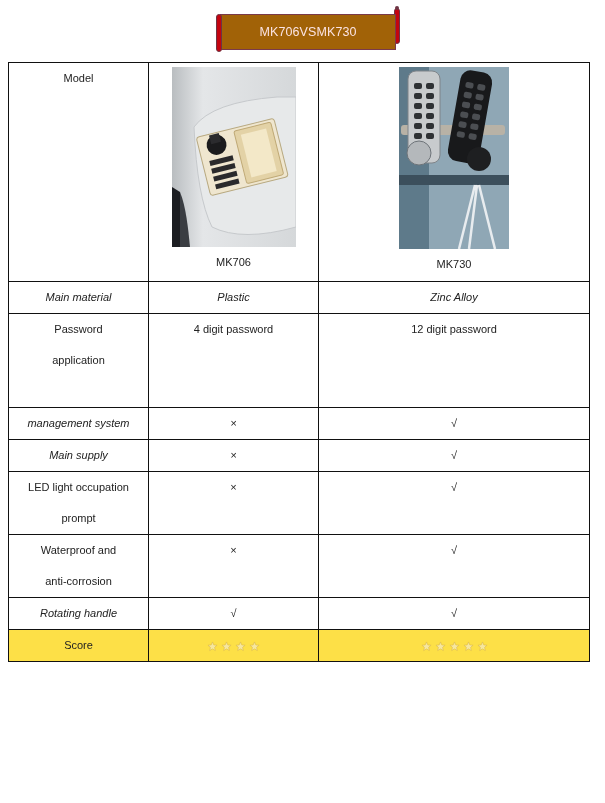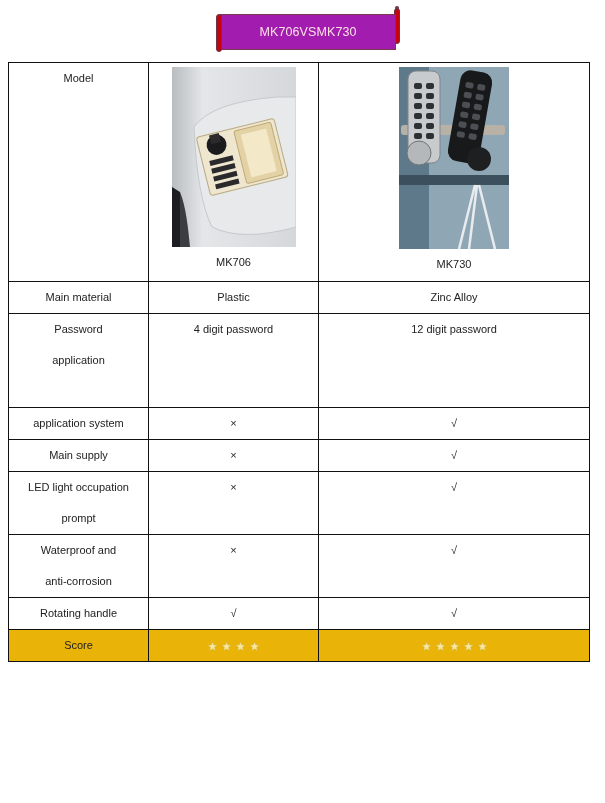--- a/index.html
+++ b/index.html
@@ -1,38 +1,38 @@
 <!DOCTYPE html>
 <html><head>
 <meta charset="utf-8">
 <style>
   html, body { margin:0; padding:0; background:#ffffff; }
   body { width:605px; height:803px; position:relative; overflow:hidden;
          font-family:"Liberation Sans", "DejaVu Sans", sans-serif; color:#222; }
   .banner { position:absolute; left:216px; top:8px; width:184px; height:42px; }
   .banner .body { position:absolute; left:4px; top:6px; width:176px; height:36px;
-      background:#a21caf; border:1px solid #7a3a4a; box-sizing:border-box;
+      background:#a16207; border:1px solid #7a3a4a; box-sizing:border-box;
       display:flex; align-items:center; justify-content:center;
       color:#fbe3e3; font-size:12.5px; letter-spacing:0.1px; }
   .banner .roll-l { position:absolute; left:0; top:6px; width:6px; height:38px;
       background:#c4040f; border:1px solid #6d3444; border-radius:3px; box-sizing:border-box; }
   .banner .roll-r { position:absolute; right:0; top:0; width:6px; height:36px;
       background:#c4040f; border:1px solid #6d3444; border-radius:3px; box-sizing:border-box; }
   .banner .roll-r::before { content:""; position:absolute; left:0px; top:-3px; width:4px; height:4px; border-radius:50%; background:#6d3444; }
 
   table.cmp { position:absolute; left:8px; top:62px; width:581px; border-collapse:collapse; table-layout:fixed;border-radius:9px; }
   table.cmp td { border:1.3px solid #111; text-align:center; vertical-align:top;
       font-size:11px; line-height:31px; padding:0; color:#222; }
   col.c1 { width:140px; } col.c2 { width:170px; } col.c3 { width:271px; }
   .r-model td { height:218px; vertical-align:bottom; }
   .r-model td .lbl { display:block; line-height:30px; }
-  .r-1 td { height:31px; }
+  .r-1 td { height:31px;font-style:italic; }
   .r-pw td { height:93px; }
   .r-2 td { height:62px; }
-  .r-score td { height:31px; background:#eab308; }
+  .r-score td { height:31px; background:#fde047; }
   .mid td { vertical-align:middle; }
   .mark { font-size:11px; color:#333; }
   .photo { display:block; margin:4px auto 0; }
   .stars { display:inline-flex; gap:3px; vertical-align:middle; }
   .stars svg { width:11px; height:11px; }
 </style>
 </head>
 <body>
 
 <div class="banner">
@@ -136,21 +136,21 @@
     <td>
       <div>Password</div>
           <div>application</div>
     </td>
     <td>4 digit password</td>
     <td>12 digit password</td>
   </tr>
 
 
   <tr class="r-1">
-    <td>application system</td>
+    <td>management system</td>
     <td class="mark">×</td>
     <td class="mark">√</td>
   </tr>
 
   <tr class="r-1">
     <td>Main supply</td>
     <td class="mark">×</td>
     <td class="mark">√</td>
   </tr>
 

